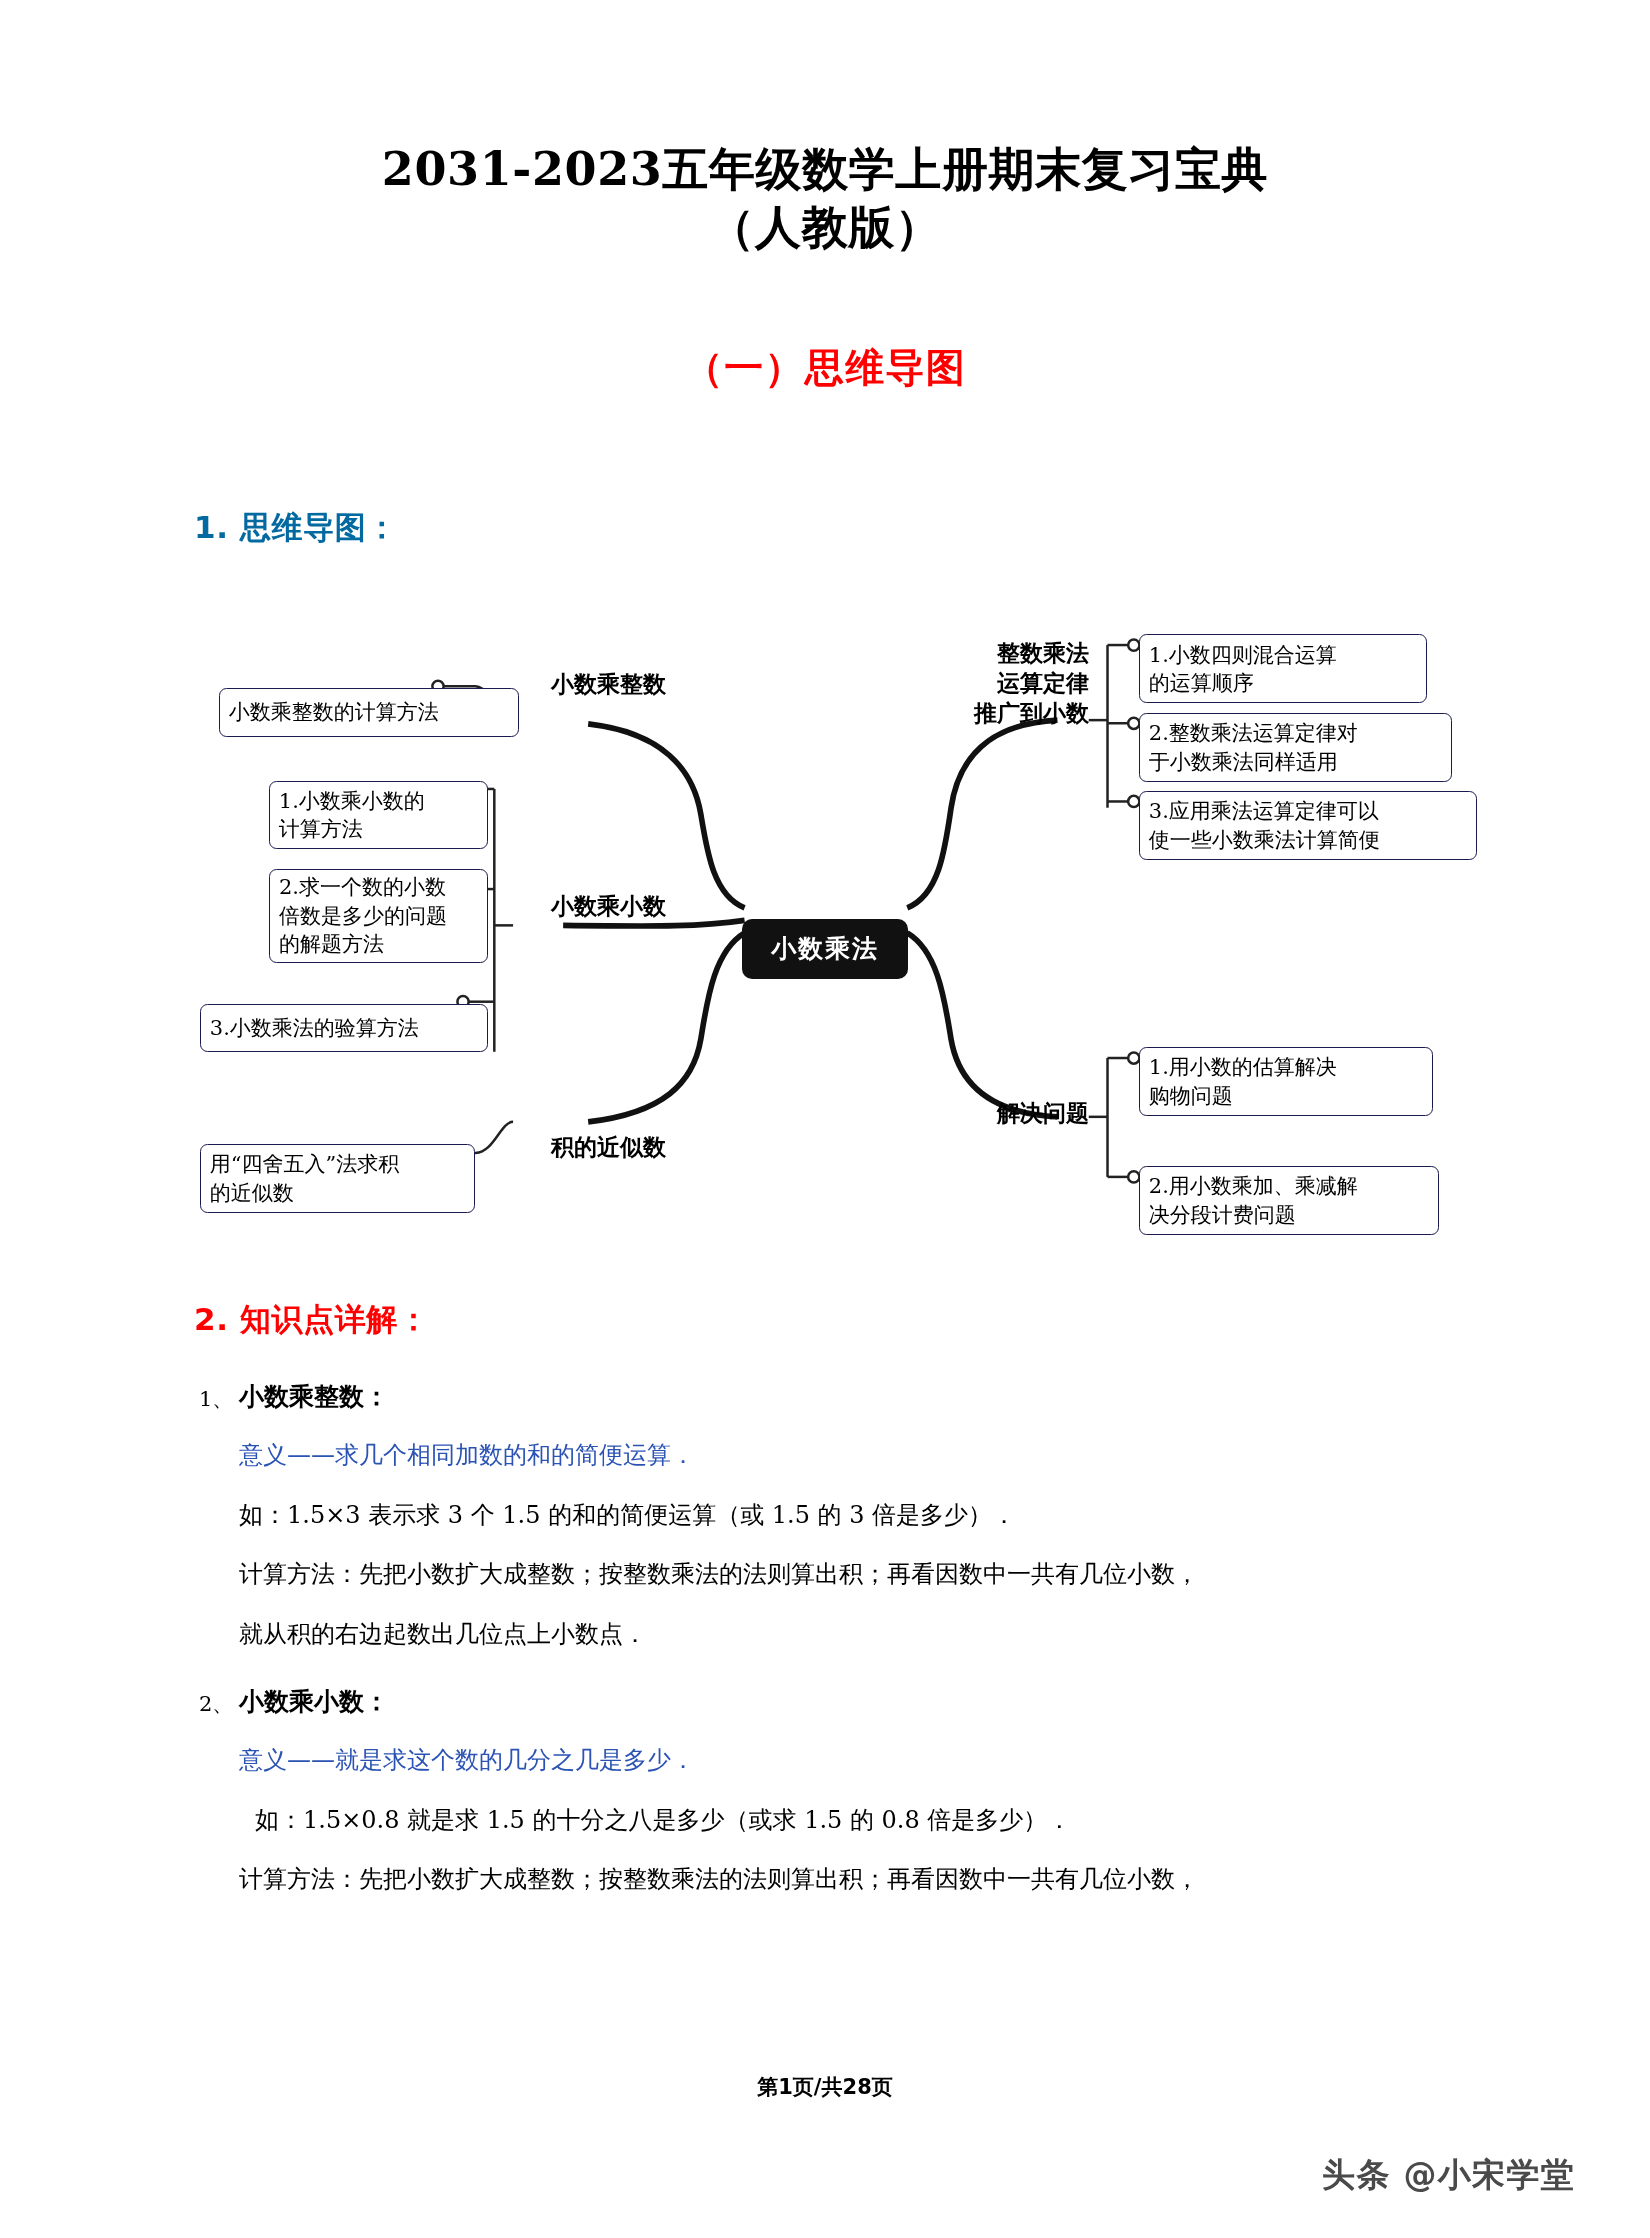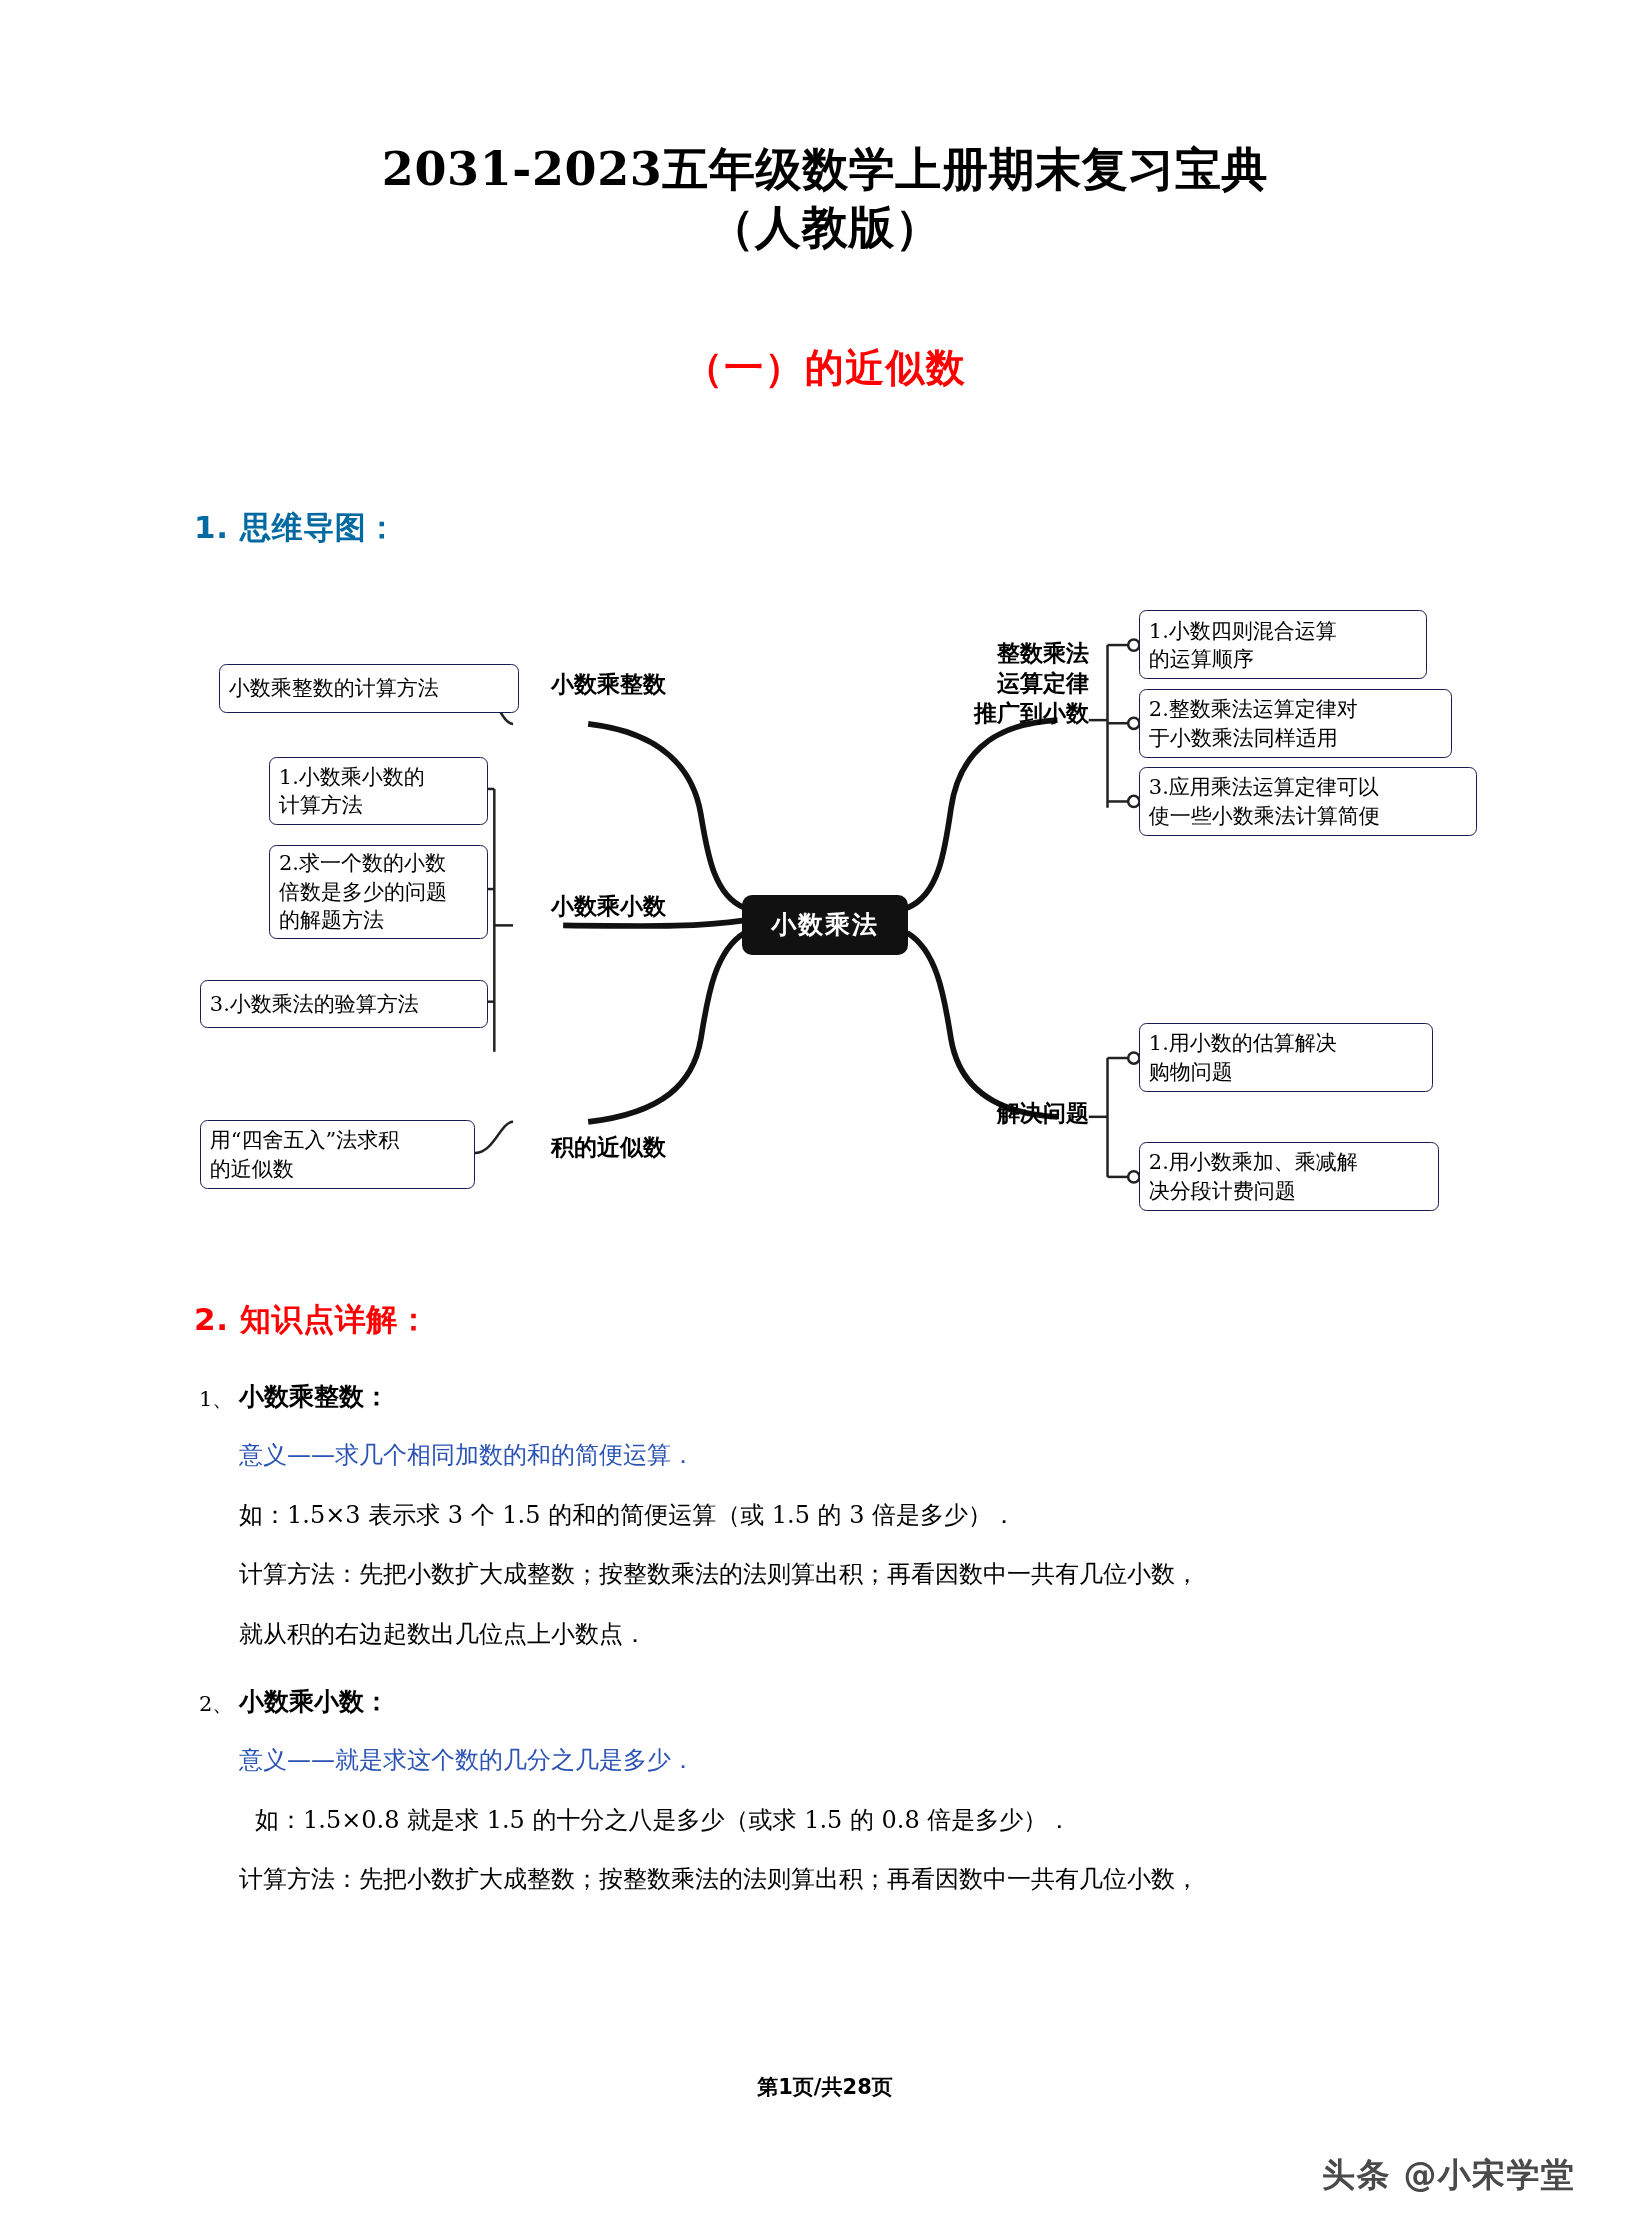--- a/index.html
+++ b/index.html
@@ -91,20 +91,21 @@
     border: 1.9px solid #1a1a4e;
     border-radius: 7.5px;
     background: #fff;
     font-family: "DejaVu Serif", serif;
     font-size: 21px;
     line-height: 1.35;
     color: #000;
     padding: 6.3px 8.8px;
     display: flex;
     align-items: center;
+    margin-top: 24px;
   }
   .node.center {
     background: #111111;
     color: #ffffff;
     border: none;
     border-radius: 10px;
     font-family: "DejaVu Sans", sans-serif;
     font-weight: bold;
     font-size: 25px;
     letter-spacing: 1.9px;
@@ -172,21 +173,21 @@
 </head>
 <body>
 
 <div class="page">
 
   <div class="doc-title">
     <span>2031-2023五年级数学上册期末复习宝典</span>
     <span class="line2">（人教版）</span>
   </div>
 
-  <div class="section-title-red">（一）的近似数</div>
+  <div class="section-title-red">（一）思维导图</div>
 
   <div class="heading-1">1. 思维导图：</div>
 
   <div class="mindmap">
     <svg width="1650" height="670" viewBox="0 0 2637 1070" fill="none" xmlns="http://www.w3.org/2000/svg">
 
       <path d="M1190 490 C1140 470 1130 400 1120 340 C1108 270 1060 210 940 196" stroke="#111" stroke-width="9" fill="none"></path>
       <path d="M1190 510 C1120 520 1060 520 900 518" stroke="#111" stroke-width="9" fill="none"></path>
       <path d="M1190 530 C1140 560 1130 640 1120 700 C1108 770 1060 818 940 832" stroke="#111" stroke-width="9" fill="none"></path>
 

